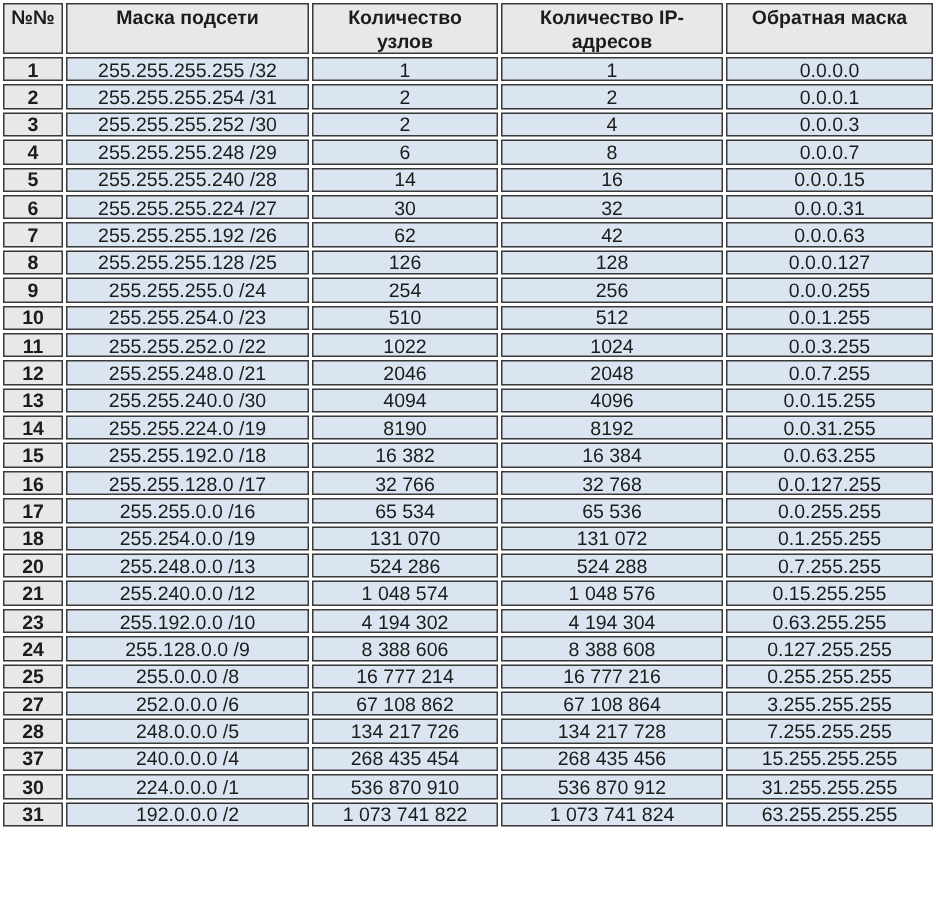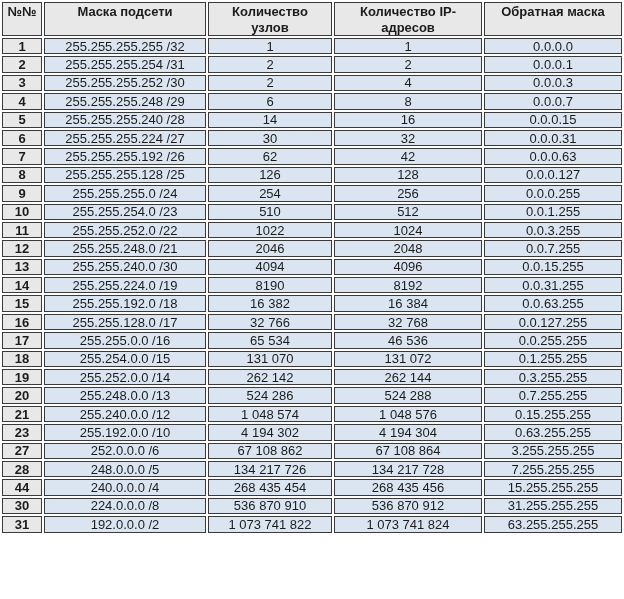--- a/index.html
+++ b/index.html
@@ -196,36 +196,29 @@
     <td class="num">16</td>
     <td>255.255.128.0 /17</td>
     <td>32 766</td>
     <td>32 768</td>
     <td>0.0.127.255</td>
   </tr>
         <tr>
     <td class="num">17</td>
     <td>255.255.0.0 /16</td>
     <td>65 534</td>
-    <td>46 536</td>
+    <td>65 536</td>
     <td>0.0.255.255</td>
   </tr>
         <tr>
     <td class="num">18</td>
-    <td>255.254.0.0 /15</td>
+    <td>255.254.0.0 /19</td>
     <td>131 070</td>
     <td>131 072</td>
     <td>0.1.255.255</td>
-  </tr>
-        <tr>
-    <td class="num">19</td>
-    <td>255.252.0.0 /14</td>
-    <td>262 142</td>
-    <td>262 144</td>
-    <td>0.3.255.255</td>
   </tr>
         <tr>
     <td class="num">20</td>
     <td>255.248.0.0 /13</td>
     <td>524 286</td>
     <td>524 288</td>
     <td>0.7.255.255</td>
   </tr>
         <tr>
     <td class="num">21</td>
@@ -235,43 +228,57 @@
     <td>0.15.255.255</td>
   </tr>
         <tr>
     <td class="num">23</td>
     <td>255.192.0.0 /10</td>
     <td>4 194 302</td>
     <td>4 194 304</td>
     <td>0.63.255.255</td>
   </tr>
         <tr>
+    <td class="num">24</td>
+    <td>255.128.0.0 /9</td>
+    <td>8 388 606</td>
+    <td>8 388 608</td>
+    <td>0.127.255.255</td>
+  </tr>
+        <tr>
+    <td class="num">25</td>
+    <td>255.0.0.0 /8</td>
+    <td>16 777 214</td>
+    <td>16 777 216</td>
+    <td>0.255.255.255</td>
+  </tr>
+        <tr>
     <td class="num">27</td>
     <td>252.0.0.0 /6</td>
     <td>67 108 862</td>
     <td>67 108 864</td>
     <td>3.255.255.255</td>
   </tr>
         <tr>
     <td class="num">28</td>
     <td>248.0.0.0 /5</td>
     <td>134 217 726</td>
     <td>134 217 728</td>
     <td>7.255.255.255</td>
   </tr>
         <tr>
-    <td class="num">44</td>
+    <td class="num">37</td>
     <td>240.0.0.0 /4</td>
     <td>268 435 454</td>
     <td>268 435 456</td>
     <td>15.255.255.255</td>
   </tr>
         <tr>
     <td class="num">30</td>
-    <td>224.0.0.0 /8</td>
+    <td>224.0.0.0 /1</td>
     <td>536 870 910</td>
     <td>536 870 912</td>
     <td>31.255.255.255</td>
   </tr>
         <tr>
     <td class="num">31</td>
     <td>192.0.0.0 /2</td>
     <td>1 073 741 822</td>
     <td>1 073 741 824</td>
     <td>63.255.255.255</td>

